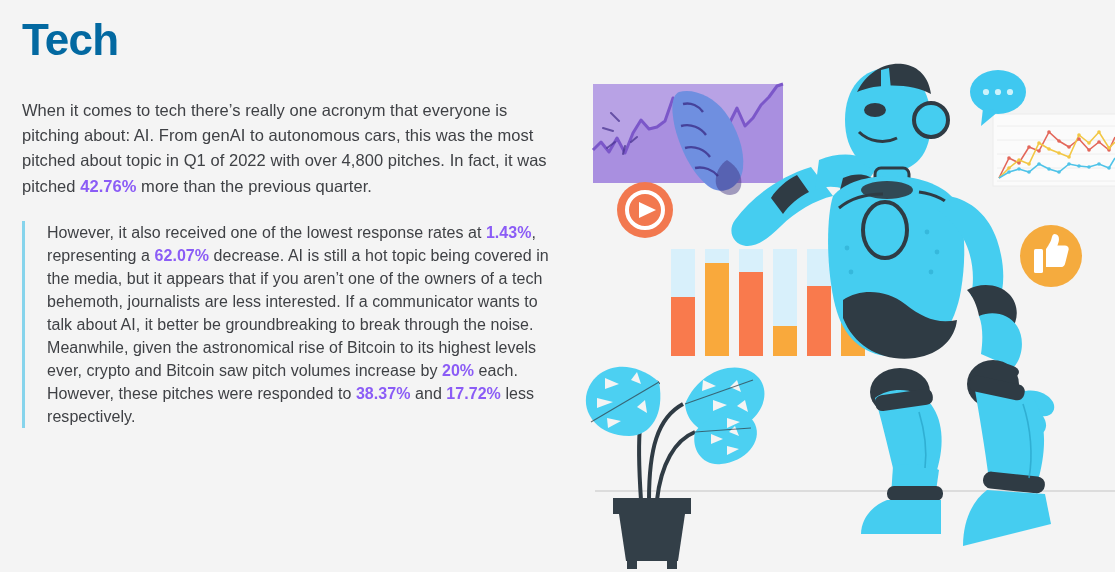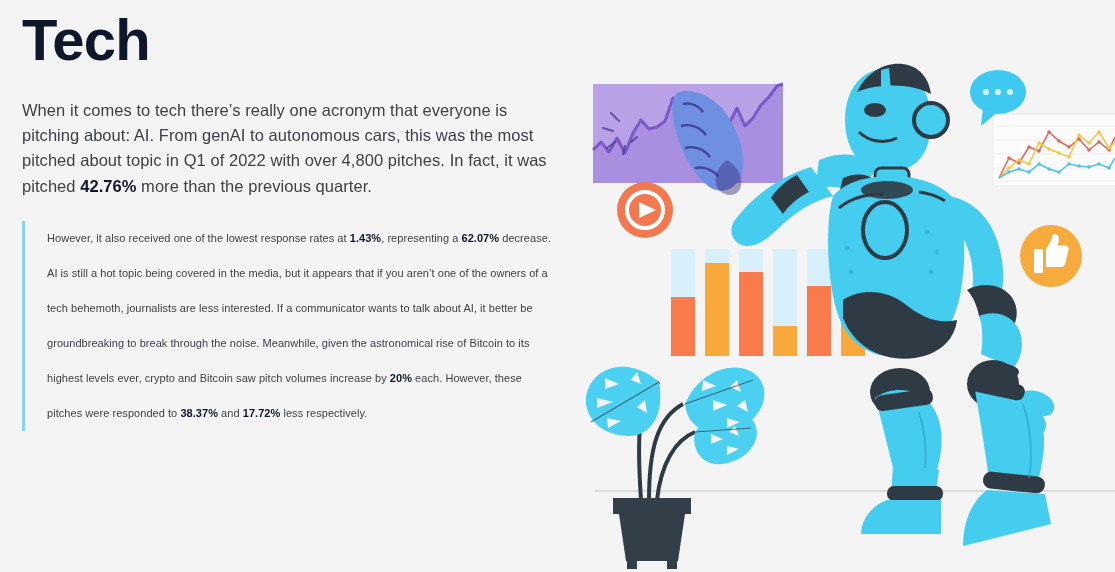--- a/index.html
+++ b/index.html
@@ -28,24 +28,24 @@
     left: 0;
     top: 0;
     width: 575px;
     height: 572px;
     box-sizing: border-box;
     padding: 14px 20px 0 22px;
   }
 
   .page-title {
     font-family: "Liberation Sans", sans-serif;
-    font-size: 58px;
+    font-size: 44px;
     line-height: 52px;
     font-weight: bold;
-    color: #0f172a;
+    color: #0369a1;
     letter-spacing: -0.8px;
     margin: 0 0 16px 0;
     padding: 0;
   }
 
   .intro-para {
     margin: 32px 0 0 0;
     font-size: 16.5px;
     line-height: 25.2px;
     color: #3f4145;
@@ -55,28 +55,28 @@
 
   .quote-block {
     margin: 22px 0 0 0;
     padding-left: 22px;
     border-left: 3px solid #86d4ec;
     max-width: 526px;
   }
 
   .quote-para {
     margin: 0;
-    font-size: 11px;
-    line-height: 35px;
+    font-size: 16px;
+    line-height: 23px;
     color: #3f4145;
     letter-spacing: 0.05px;
   }
 
   .hl {
-    color: #0f172a;
+    color: #8b5cf6;
     font-weight: bold;
   }
 
   
   .illus {
     position: absolute;
     right: 0;
     top: 0;
     width: 540px;
     height: 572px;

